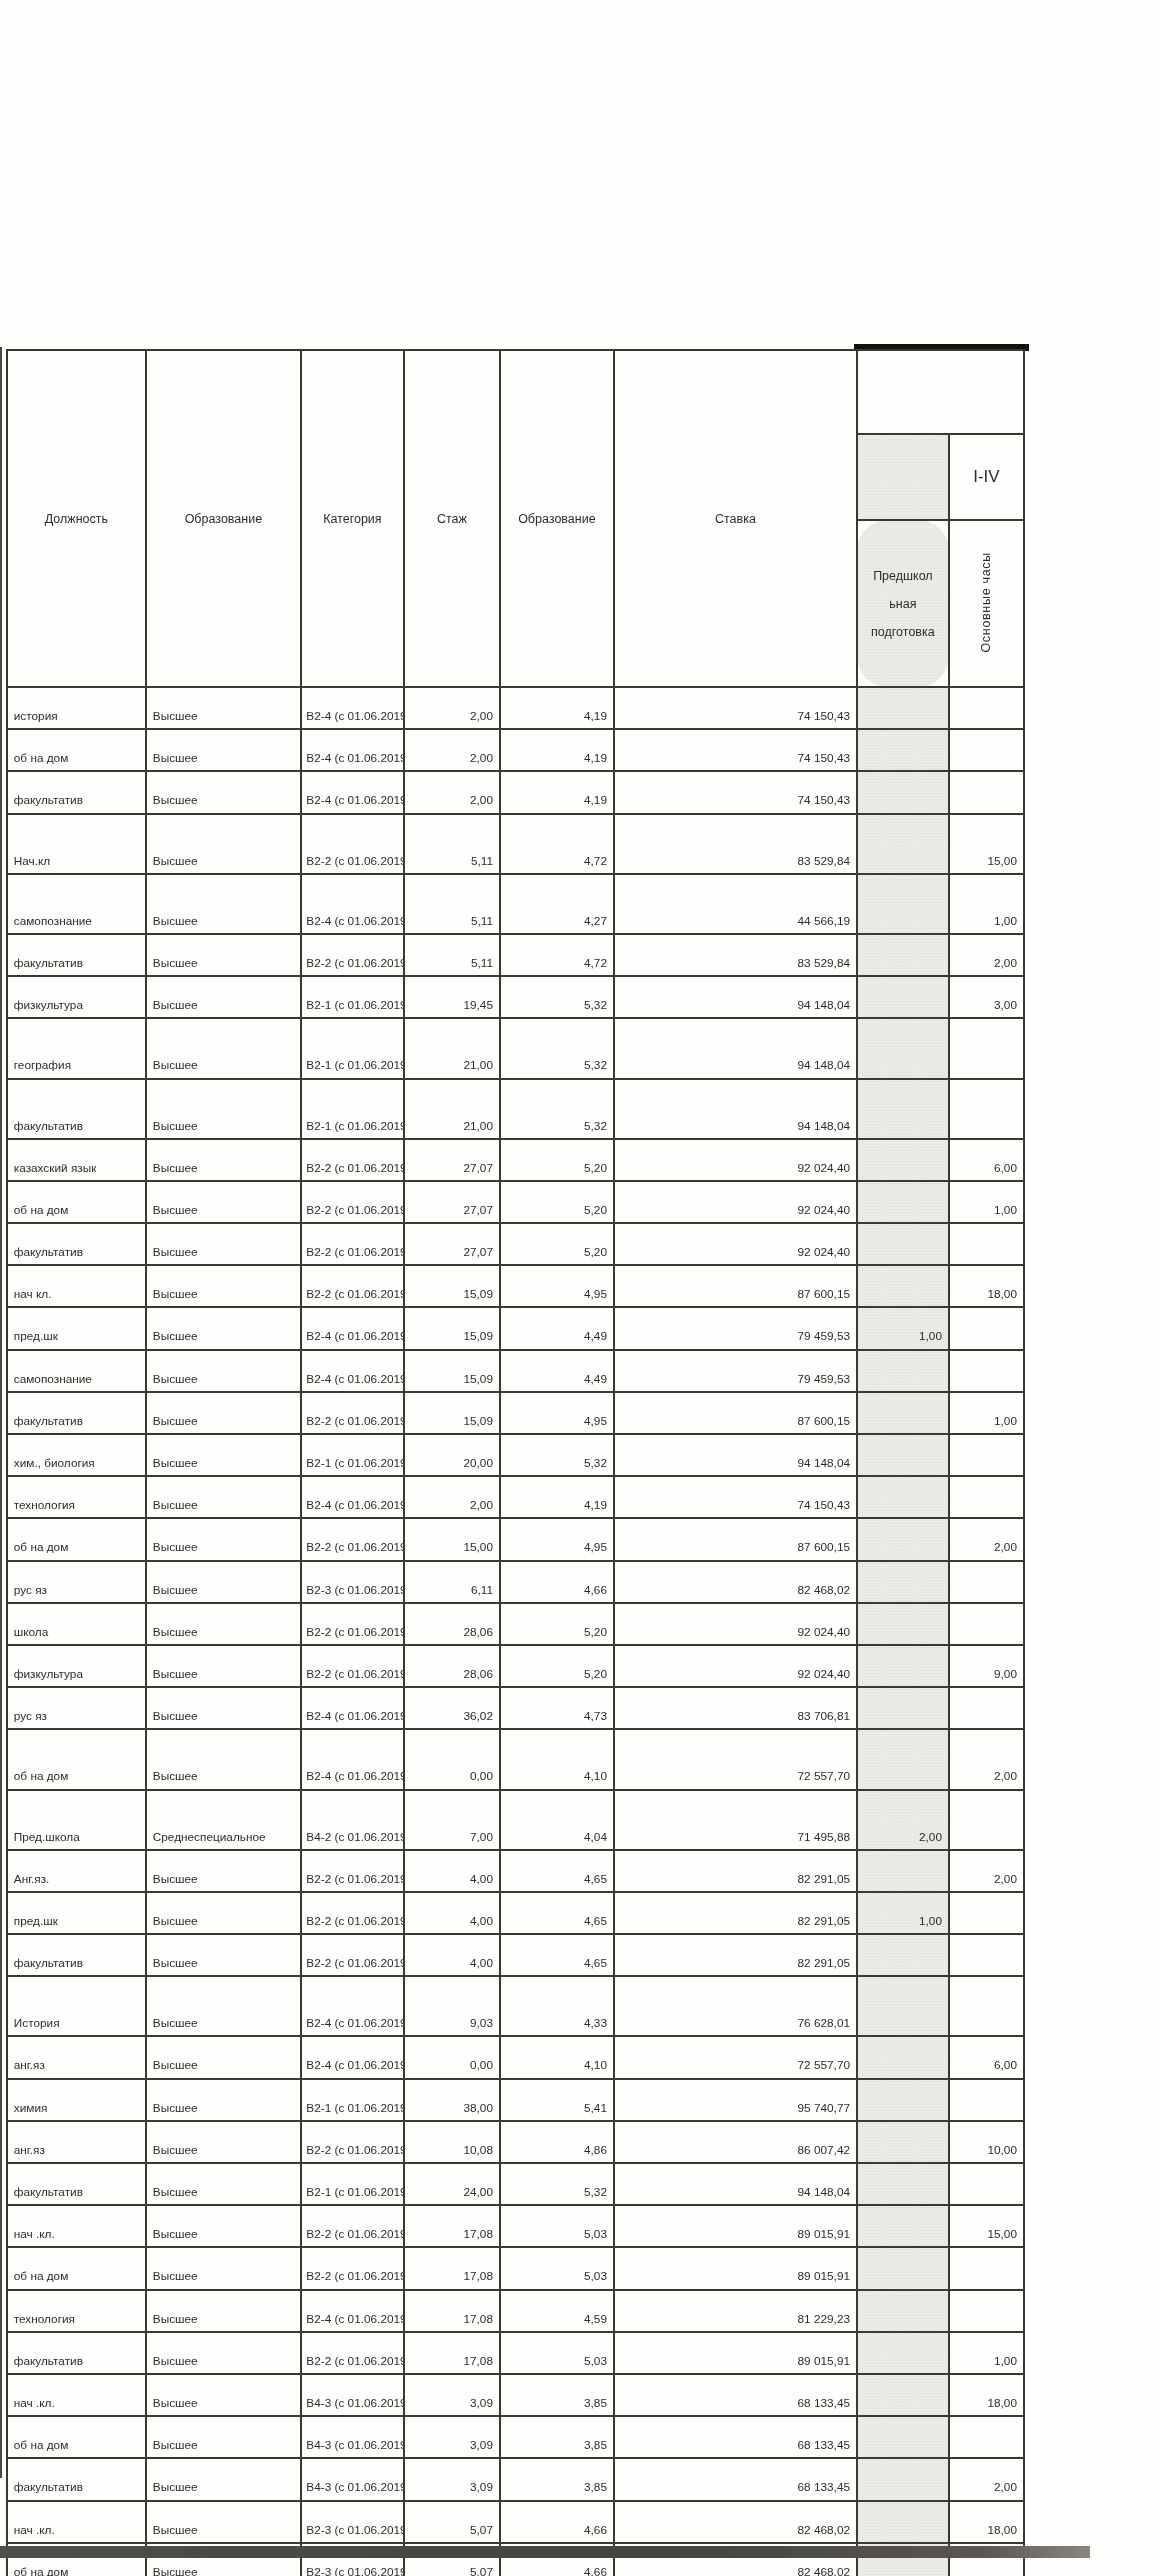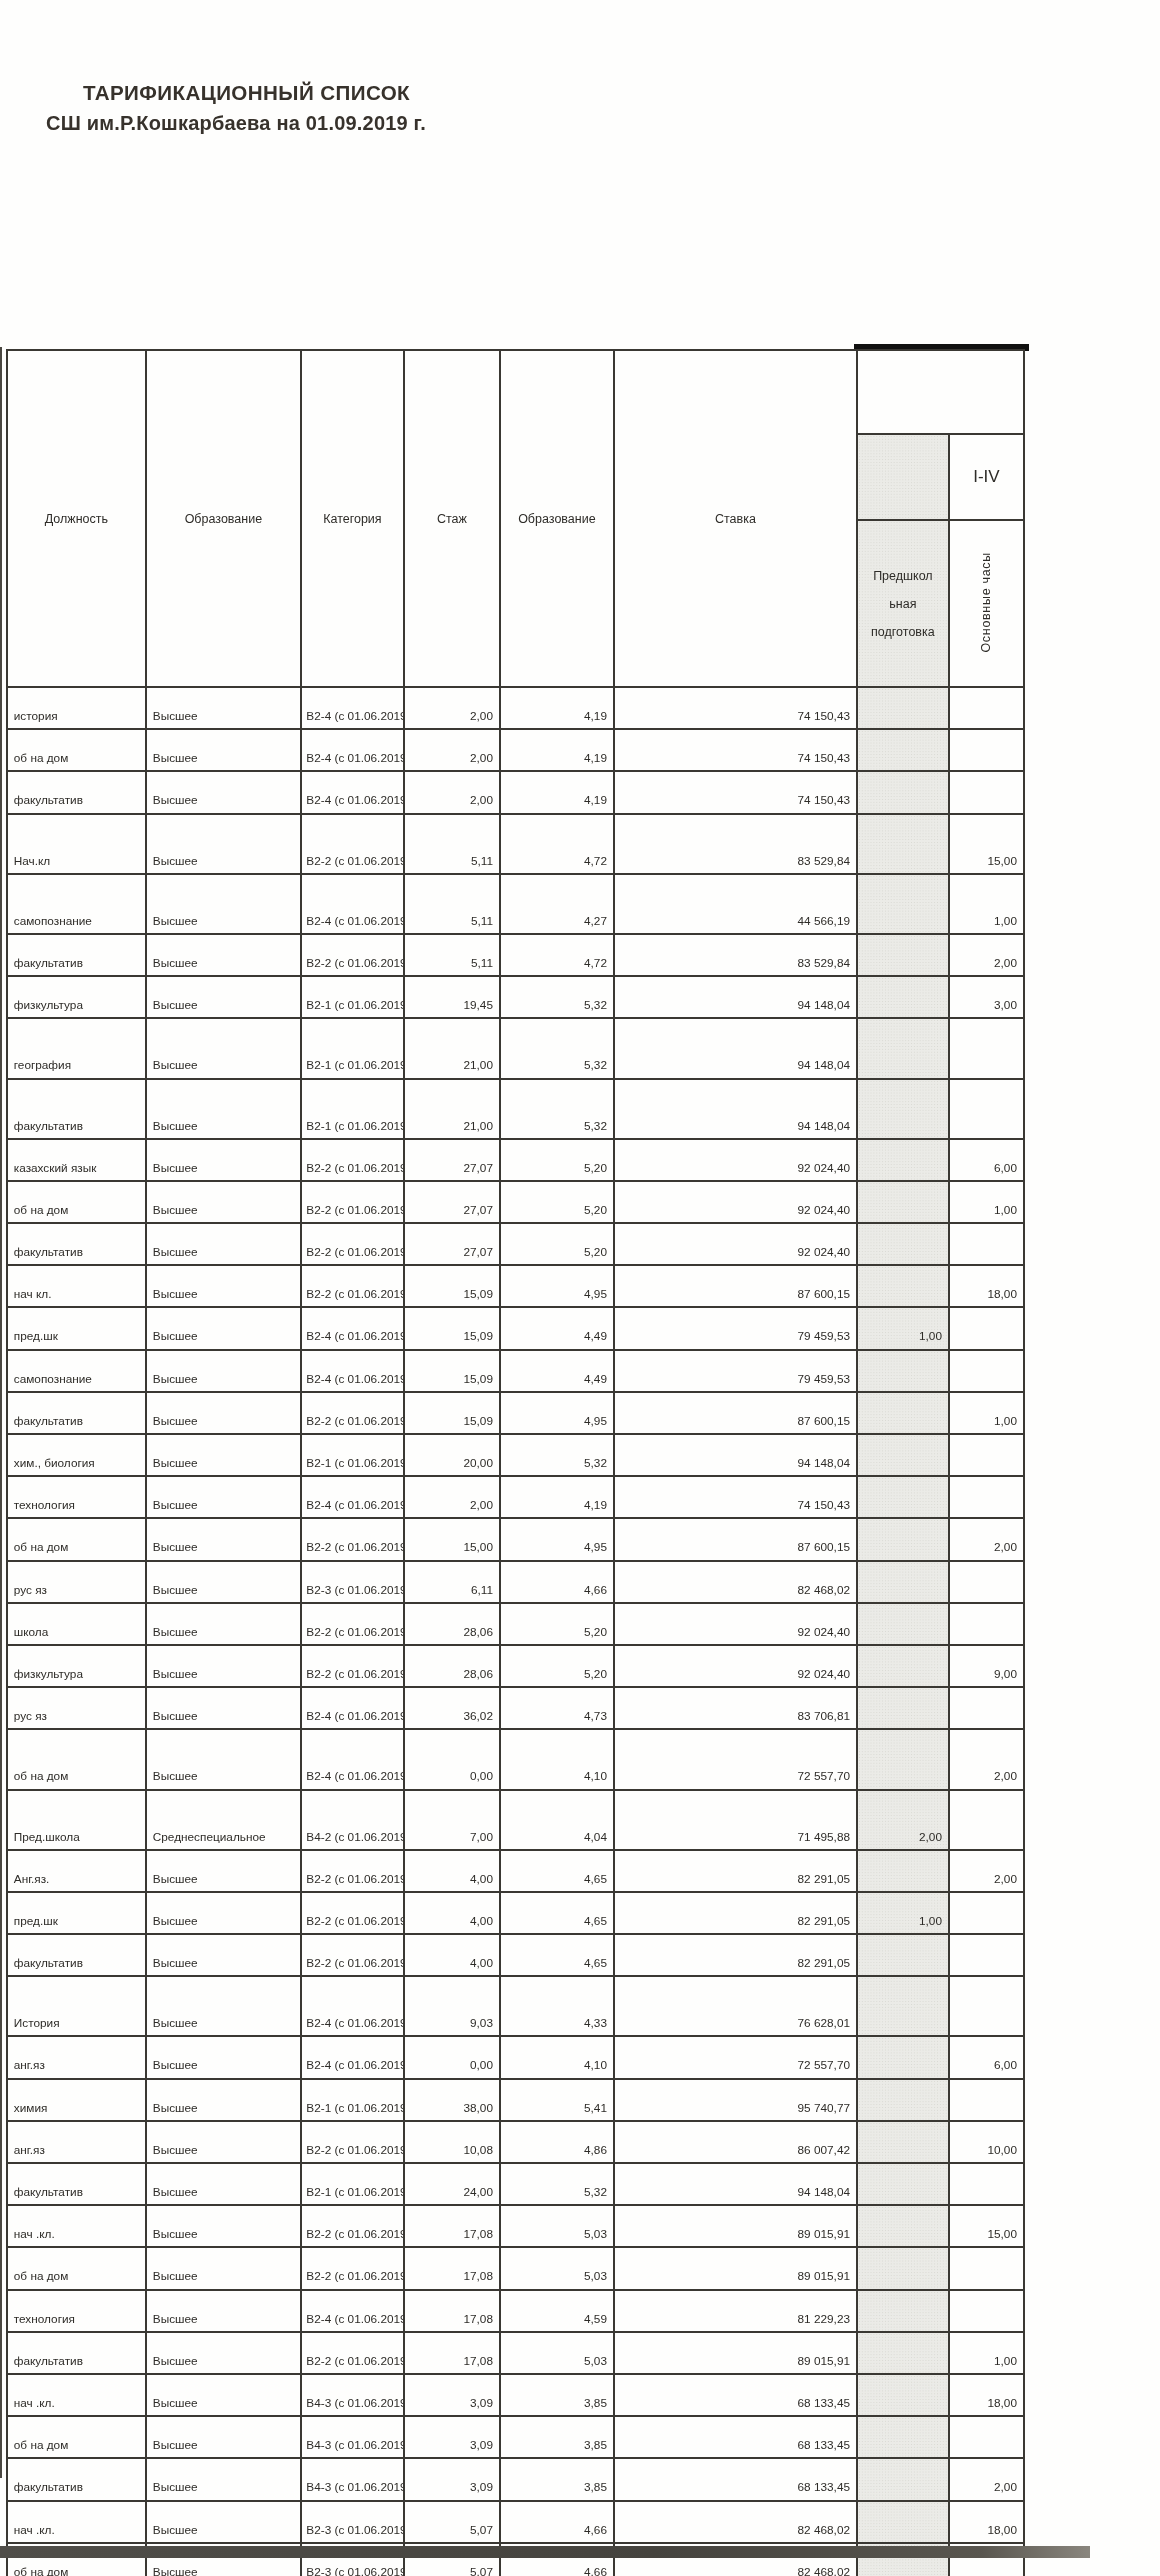--- a/index.html
+++ b/index.html
@@ -15,45 +15,41 @@
   table.tarif-table th, table.tarif-table td{
         border:2.2px solid #3a3833;font-weight:normal;overflow:hidden;}
   thead th{font-size:12.5px;text-align:center;vertical-align:middle;background:#fefefd;}
   thead th.main-h{}
   tr.hrow-a{height:84px;}
   tr.hrow-b{height:86px;}
   tr.hrow-c{height:167px;}
   .shade{background-color:#ebebe7;
          background-image:radial-gradient(#d9d9d3 0.4px, rgba(0,0,0,0) 0.5px);
          background-size:2.9px 2.9px;}
-  .preschool-h{font-size:12.5px;line-height:28px;padding:0 2.9px;}
+  .preschool-h{font-size:12.5px;line-height:28px;padding:0 2.9px;border-radius:31px;}
   .vertical-h span{writing-mode:vertical-rl;transform:rotate(180deg);display:inline-block;
          font-size:12.5px;letter-spacing:0.7px;}
   .group-label{font-size:17px;}
   tbody td{height:34px;font-size:11.8px;vertical-align:bottom;padding-bottom:5.2px;background:#fefefd;}
   tbody tr.tall td{height:52px;}
   td.cell-left{text-align:left;padding-left:5.9px;}
   td.cell-clip{white-space:nowrap;padding-left:4.4px;padding-right:0;}
   td.cell-num{text-align:right;padding-right:5.9px;}
   td.shade{background-color:#ebebe7;
          background-image:radial-gradient(#d9d9d3 0.4px, rgba(0,0,0,0) 0.5px);
          background-size:2.9px 2.9px;}
   .stray-mark{position:absolute;left:209px;top:618px;font-size:13.3px;color:#6b6760;}
   .bottom-band{position:absolute;left:0;top:2546px;width:1090px;height:11.8px;
          background:linear-gradient(90deg,#504e49 0%,#45433e 60%,#59564f 90%,#8a867e 100%);}
 </style>
 </head>
 <body>
 
 <div class="page">
 
-  <div class="title-block">
-    <div class="title-line1">ТАРИФИКАЦИОННЫЙ СПИСОК</div>
-    <div class="title-line2">СШ им.Р.Кошкарбаева на 01.09.2019 г.</div>
-  </div>
 
   <div class="left-edge-line"></div>
   <div class="top-black-bar"></div>
   <div class="stray-mark">`</div>
 
   <table class="tarif-table">
     <colgroup>
       <col style="width:139px">
         <col style="width:155px">
         <col style="width:103px">

